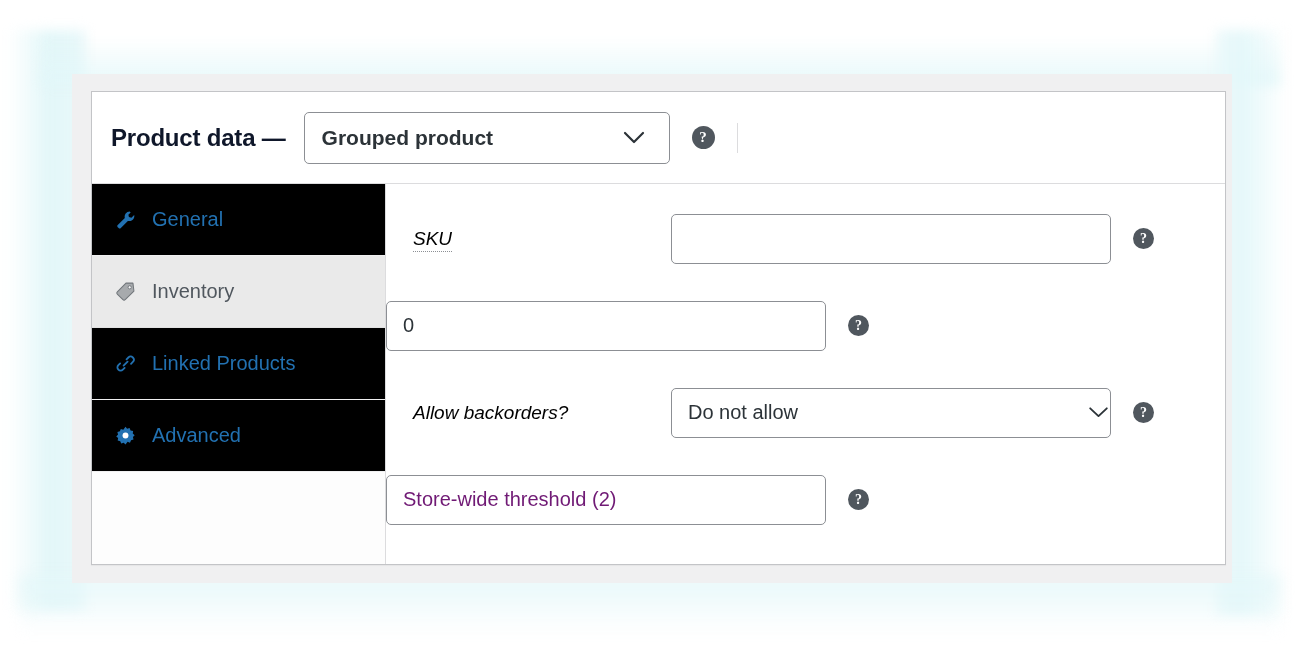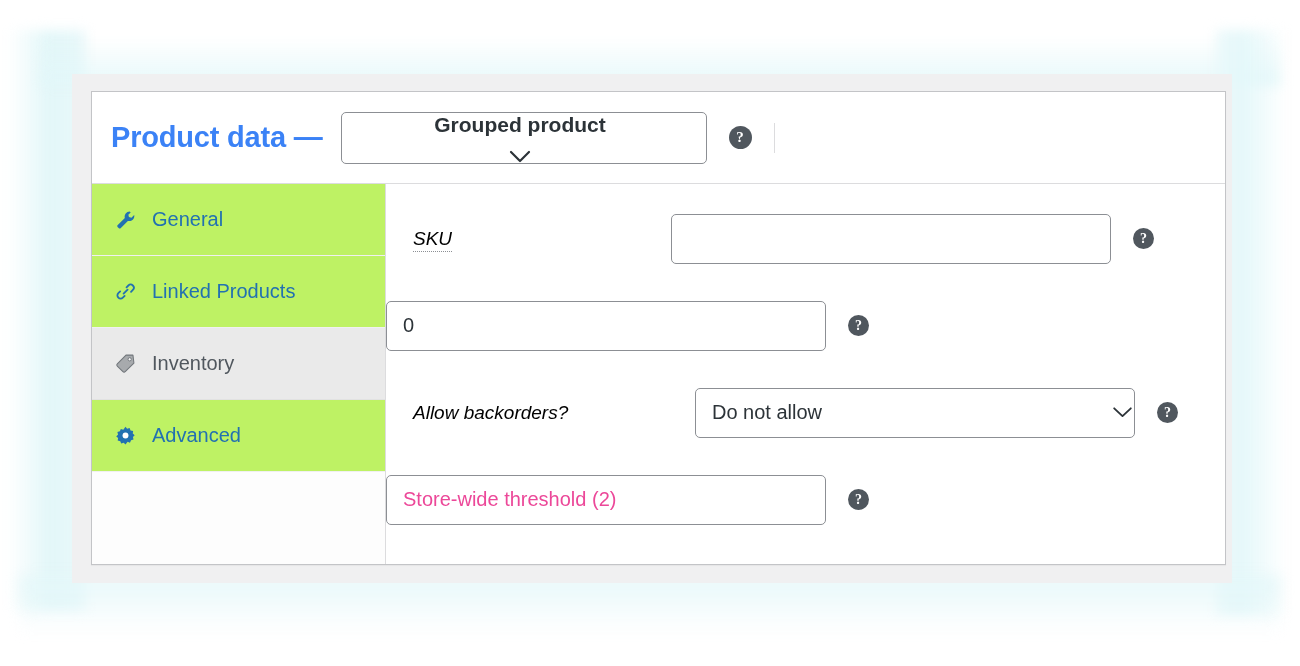--- a/index.html
+++ b/index.html
@@ -78,39 +78,38 @@
   .metabox-header {
     height: 92px;
     display: flex;
     align-items: center;
     padding-left: 19px;
     border-bottom: 1px solid #dcdcde;
     box-sizing: border-box;
     background: #fff;
   }
   .panel-title {
-    font-size: 29px;
+    font-size: 24px;
     font-weight: bold;
-    color: #3b82f6;
+    color: #0f172a;
     letter-spacing: -0.2px;
     white-space: nowrap;
   }
   .type-select {
     margin-left: 18px;
     width: 366px;
     height: 52px;
     border: 1px solid #8c8f94;
     border-radius: 5px;
     background: #fff;
     display: flex;
     align-items: center;
     justify-content: space-between;
     padding: 0 24px 0 17px;
     box-sizing: border-box;
-    flex-direction: column;
   }
   .type-select-label {
     font-size: 21px;
     font-weight: bold;
     color: #2c3338;
     white-space: nowrap;
   }
   .chev {
     width: 22px;
     height: 13px;
@@ -152,21 +151,21 @@
     background: #fdfdfd;
     box-sizing: border-box;
   }
   .tab {
     height: 72px;
     display: flex;
     align-items: center;
     padding-left: 22px;
     border-bottom: 1px solid #f0f0f1;
     box-sizing: border-box;
-    background: #bef264;
+    background: #000000;
   }
   .tab.active {
     background: #eaeaea;
     border-bottom-color: #e2e2e2;
   }
   .tab-icon {
     width: 22px;
     height: 22px;
     flex: none;
     margin-right: 16px;
@@ -221,24 +220,23 @@
     box-sizing: border-box;
     display: flex;
     align-items: center;
     padding: 0 16px;
     font-size: 20px;
     color: #2c3338;
   }
   .control.select {
     justify-content: space-between;
     padding-right: 0;
-    margin-left: 24px;
   }
   .control .value { white-space: nowrap; }
-  .control .placeholder { color: #ec4899; white-space: nowrap; }
+  .control .placeholder { color: #701a75; white-space: nowrap; }
   .field-help {
     margin-left: 22px;
     width: 21px;
     height: 21px;
     border-radius: 50%;
     background: #50575e;
     color: #ffffff;
     font-size: 14px;
     font-weight: bold;
     line-height: 21px;
@@ -281,41 +279,41 @@
 
       <div class="tab">
         <span class="tab-icon">
           <svg viewBox="0 0 22 22" width="21" height="21" aria-hidden="true">
             <path d="M15.4 2.6a5.3 5.3 0 0 0-5.1 6.7L2.9 16.7a1.6 1.6 0 0 0 0 2.3l.9.9a1.6 1.6 0 0 0 2.3 0l7.4-7.4a5.3 5.3 0 0 0 6.6-6.3l-2.9 2.9-2.6-.6-.6-2.6 2.4-2.3z" fill="#2271b1"></path>
           </svg>
         </span>
         <span class="tab-label">General</span>
       </div>
 
+      <div class="tab active">
+        <span class="tab-icon">
+          <svg viewBox="0 0 22 22" width="21" height="21" aria-hidden="true">
+            <path d="M11.5 2.2 2.4 11.3a1.7 1.7 0 0 0 0 2.4l5.9 5.9a1.7 1.7 0 0 0 2.4 0l9.1-9.1-1-8.3z" fill="#a7aaad" stroke="#72777c" stroke-width="1.1" stroke-linejoin="round"></path>
+            <circle cx="15.4" cy="6.6" r="1.7" fill="#f6f7f7" stroke="#72777c" stroke-width="1"></circle>
+          </svg>
+        </span>
+        <span class="tab-label">Inventory</span>
+      </div>
+
       <div class="tab">
         <span class="tab-icon">
           <svg viewBox="0 0 22 22" width="21" height="21" aria-hidden="true">
             <path d="M9 13.2 13.2 9" stroke="#2271b1" stroke-width="1.9" stroke-linecap="round" fill="none"></path>
             <path d="M12.1 6.6 14 4.7a3.3 3.3 0 0 1 4.7 4.7l-1.9 1.9" stroke="#2271b1" stroke-width="1.9" fill="none" stroke-linecap="round"></path>
             <path d="M10.1 15.6 8.2 17.5a3.3 3.3 0 0 1-4.7-4.7l1.9-1.9" stroke="#2271b1" stroke-width="1.9" fill="none" stroke-linecap="round"></path>
           </svg>
         </span>
         <span class="tab-label">Linked Products</span>
       </div>
 
-      <div class="tab active">
-        <span class="tab-icon">
-          <svg viewBox="0 0 22 22" width="21" height="21" aria-hidden="true">
-            <path d="M11.5 2.2 2.4 11.3a1.7 1.7 0 0 0 0 2.4l5.9 5.9a1.7 1.7 0 0 0 2.4 0l9.1-9.1-1-8.3z" fill="#a7aaad" stroke="#72777c" stroke-width="1.1" stroke-linejoin="round"></path>
-            <circle cx="15.4" cy="6.6" r="1.7" fill="#f6f7f7" stroke="#72777c" stroke-width="1"></circle>
-          </svg>
-        </span>
-        <span class="tab-label">Inventory</span>
-      </div>
-
 
       <div class="tab">
         <span class="tab-icon">
           <svg viewBox="0 0 22 22" width="21" height="21" aria-hidden="true">
             <path d="M11 1.9 12.7 4l2.6-.8 1 2.5 2.7.5-.4 2.7 2 1.8-1.8 2 .6 2.6-2.6.8-1.1 2.5-2.5-1.1L11 20.3l-1.9-1.8-2.6.9-1-2.5-2.7-.6.5-2.6-2-1.7 1.9-2-.7-2.6 2.6-.8 1-2.5 2.6 1z" fill="#2271b1"></path>
             <circle cx="11" cy="11" r="3.1" fill="#ffffff"></circle>
           </svg>
         </span>
         <span class="tab-label">Advanced</span>
       </div>

